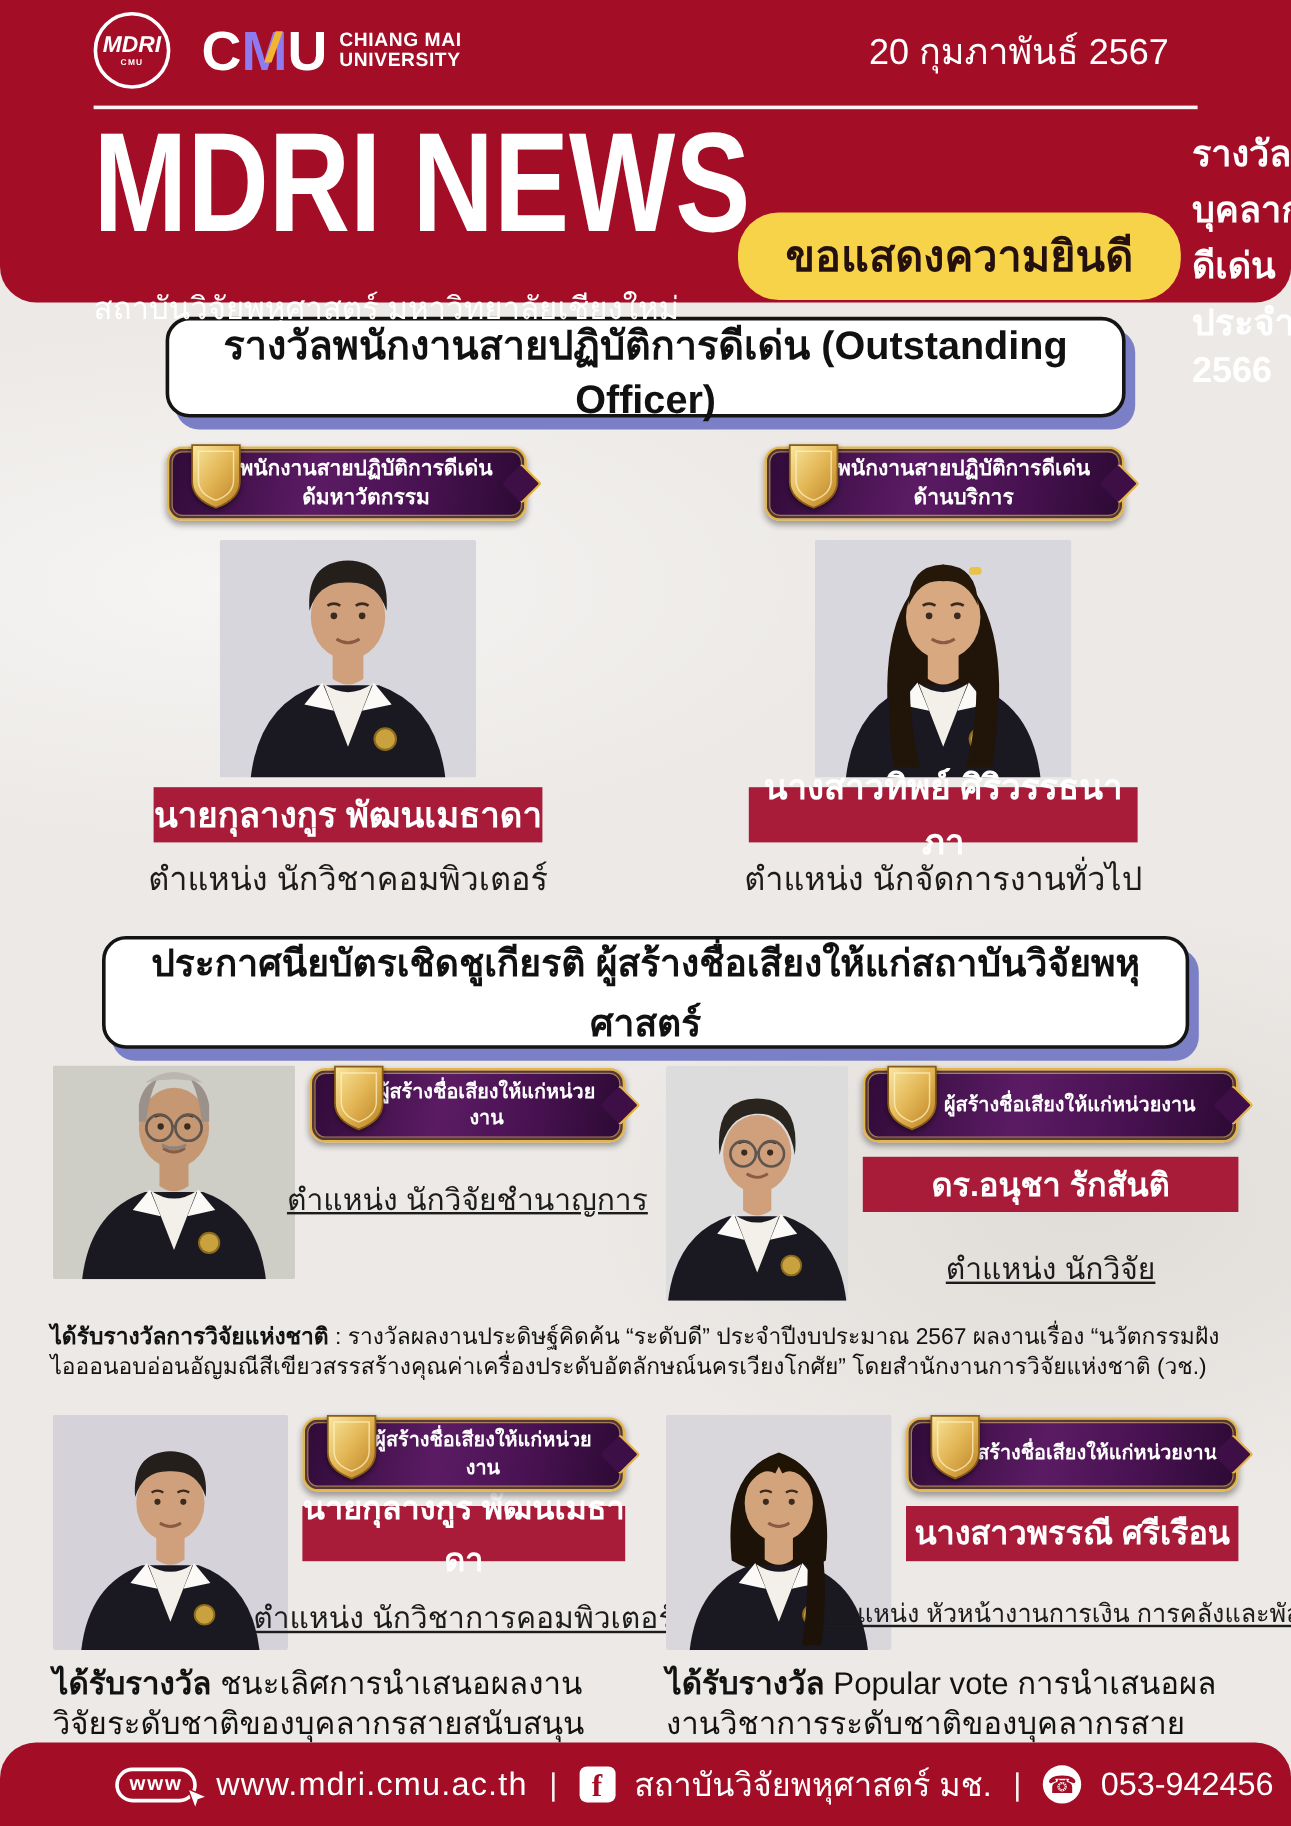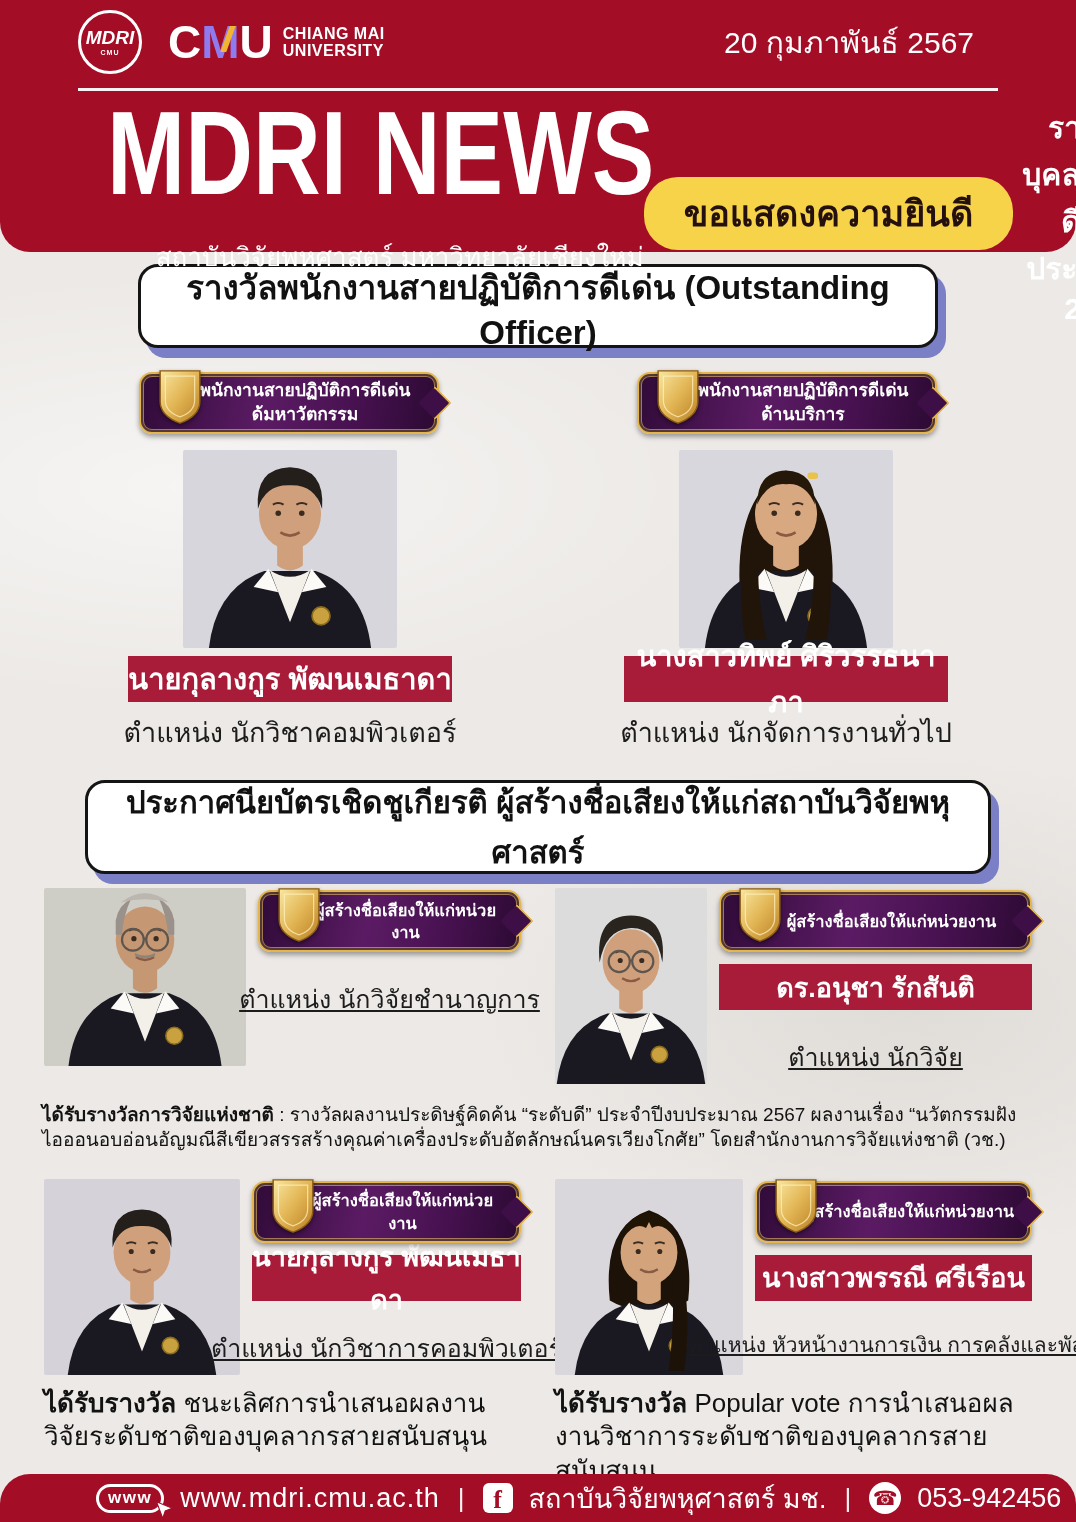--- a/index.html
+++ b/index.html
@@ -15,21 +15,21 @@
   .mdri-logo{width:64px;height:64px;border-radius:50%;border:3px solid #fff;display:flex;flex-direction:column;align-items:center;justify-content:center;line-height:1;flex:0 0 auto;}
   .mdri-logo .t{font-style:italic;font-weight:800;font-size:19px;letter-spacing:0;}
   .mdri-logo .s{font-size:7px;font-weight:700;margin-top:2px;letter-spacing:1px;}
   .cmu-logo{display:flex;align-items:center;margin-left:26px;gap:10px;}
   .cmu-word{font-weight:800;font-size:46px;line-height:1;display:flex;}
   .cmu-word .m{color:#8F7BF0;position:relative;}
   .cmu-word .m::after{content:"";position:absolute;right:9px;top:7px;width:6px;height:26px;background:#F2B531;transform:skewX(-20deg);}
   .cmu-lines{font-weight:800;font-size:16px;line-height:1.08;letter-spacing:.5px;}
   .hdr-date{margin-left:auto;font-size:30px;font-weight:400;padding-right:24px;}
   .hdr-rule{position:absolute;left:78px;right:78px;top:88px;height:3px;background:#fff;opacity:.95;}
-  .hdr-main{display:flex;padding:26px 48px 0 107px;text-align:right;}
+  .hdr-main{display:flex;padding:26px 48px 0 78px;}
   .news-wrap{height:118px;overflow:visible;}
   .mdri-news{display:inline-block;font-size:92px;font-weight:800;line-height:.95;letter-spacing:0;white-space:nowrap;transform:scale(1.02,1.28);transform-origin:top left;}
   .hdr-sub{margin-top:20px;font-size:26px;}
   .hdr-right{margin-left:auto;width:460px;display:flex;flex-direction:row;align-items:center;gap:9px;padding-top:2px;}
   .congrats-pill{background:#F6D348;color:#23100F;font-weight:800;font-size:36px;padding:8px 40px;border-radius:34px;white-space:nowrap;}
   .award-l1{font-weight:700;font-size:30px;margin-top:4px;}
   .award-l2{font-weight:700;font-size:38px;}
   
   .title-box{background:#fff;border:3px solid #141414;border-radius:20px;box-shadow:8px 10px 0 #7B80C6;
     display:flex;align-items:center;justify-content:center;text-align:center;color:#111;font-weight:800;}
@@ -67,21 +67,21 @@
   .ph-r2a{width:202px;height:178px;}
   .ph-r2b{width:152px;height:196px;}
   .ph-r3a{width:196px;height:196px;}
   .ph-r3b{width:188px;height:196px;}
   .research-note{margin:18px 42px 0;font-size:19px;line-height:1.33;color:#121212;}
   .research-note b{font-weight:800;}
   .feature-note{width:100%;margin-top:12px;font-size:26px;line-height:1.3;color:#121212;}
   .feature-note b{font-weight:800;}
   .row3{margin-top:26px;}
   
-  .ftr{position:absolute;left:0;right:0;bottom:0;height:48px;background:#A30D26;border-radius:30px 30px 0 0;
+  .ftr{position:absolute;left:0;right:0;bottom:0;height:70px;background:#A30D26;border-radius:30px 30px 0 0;
     display:flex;align-items:center;gap:16px;padding-left:96px;color:#fff;font-size:27px;}
   .www-pill{position:relative;display:inline-flex;align-items:center;justify-content:center;border:3px solid #fff;border-radius:15px;padding:1px 9px 2px;font-weight:800;font-size:17px;letter-spacing:1.5px;}
   .www-pill svg{position:absolute;right:-13px;bottom:-10px;width:20px;height:20px;}
   .ftr .site{letter-spacing:1px;}
   .sep{opacity:.95;font-size:26px;margin:0 2px;}
   .fb-icon{width:30px;height:30px;background:#fff;color:#A30D26;border-radius:6px;display:flex;align-items:flex-end;justify-content:center;font-weight:800;font-size:26px;line-height:.95;font-family:"Liberation Serif",serif;overflow:hidden;}
   .phone-icon{width:32px;height:32px;background:#fff;color:#A30D26;border-radius:50%;display:flex;align-items:center;justify-content:center;font-size:20px;}
 </style>
 </head>
 <body>

